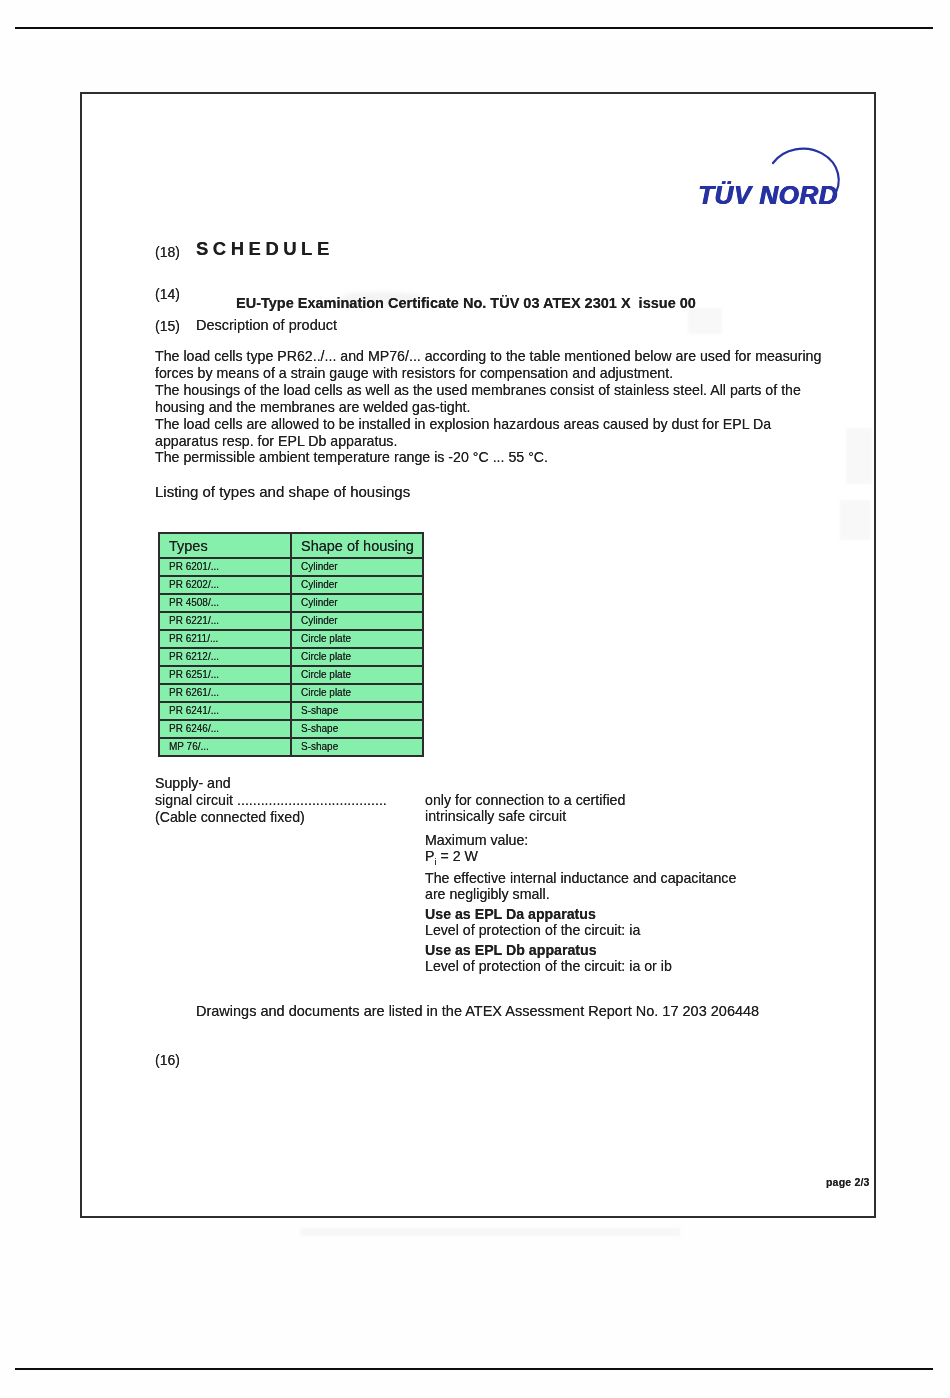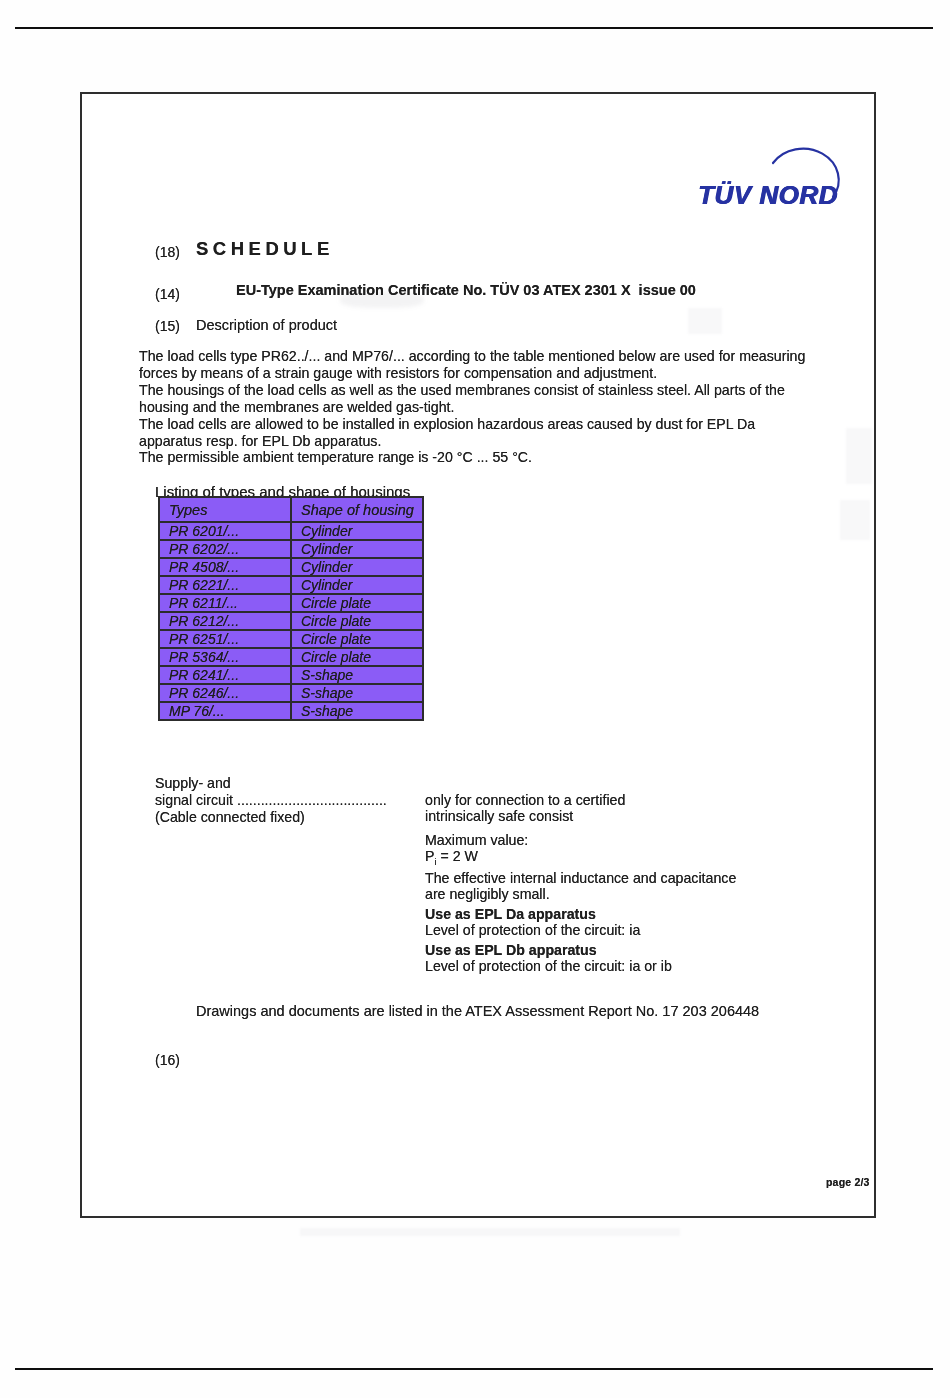--- a/index.html
+++ b/index.html
@@ -30,43 +30,42 @@
     transform:scaleX(1.04);transform-origin:left center;
     text-shadow:0.6px 0 0 #2632a2, -0.3px 0 0 #2632a2;
     white-space:nowrap;
   }
 
   .sec-num{position:absolute;left:155px;font-size:14px;}
   .sec-title{position:absolute;left:196px;white-space:pre;}
   .s13-num{top:244px;}
   .s13-title{top:238px;font-size:18.5px;font-weight:bold;letter-spacing:4.5px;}
   .s14-num{top:286px;}
-  .s14-title{top:282px;font-size:14.5px;font-weight:bold;padding-left:40px;}
+  .s14-title{top:295px;font-size:14.5px;font-weight:bold;padding-left:40px;}
   .s15-num{top:318px;}
   .s15-title{top:317px;font-size:14.5px;}
   .s16-num{top:1004px;margin-top:48px;}
   .s16-title{top:1003px;font-size:14.5px;text-align:center;}
 
-  .para{position:absolute;left:139px;top:348px;font-size:14.2px;line-height:16.9px;}
+  .para{position:absolute;left:155px;top:348px;font-size:14.2px;line-height:16.9px;}
   .para-line{white-space:nowrap;}
 
   .table-caption{position:absolute;left:155px;top:483px;font-size:15px;}
 
   table.housing{
-    position:absolute;left:158px;top:496px;
+    position:absolute;left:158px;top:532px;
     border-collapse:collapse;border:2px solid #2c2c2c;
-    background:#8b5cf6;
-    font-style:italic;
+    background:#86efac;
   }
   table.housing th,table.housing td{
     border:2px solid #2c2c2c;
     width:132px;max-width:132px;box-sizing:border-box;
     text-align:left;font-weight:normal;
     padding:1px 2px 1px 9px;
-    font-size:14px;line-height:14px;
+    font-size:10px;line-height:14px;
     text-shadow:0 0 0.5px rgba(25,25,25,0.8);
     white-space:nowrap;
   }
   table.housing th{height:25px;font-size:14.5px;vertical-align:middle;}
   table.housing td{height:13.5px;}
 
   .supply-left{position:absolute;left:155px;top:775px;font-size:14.2px;line-height:17px;}
   .supply-right{position:absolute;left:425px;top:792px;font-size:14.2px;line-height:16px;}
   .sr-line{white-space:pre;}
   .sr-line.gap8{margin-top:8px;}
@@ -153,21 +152,21 @@
         </tr>
         <tr>
           <td>PR 6212/...</td>
           <td>Circle plate</td>
         </tr>
         <tr>
           <td>PR 6251/...</td>
           <td>Circle plate</td>
         </tr>
         <tr>
-          <td>PR 5364/...</td>
+          <td>PR 6261/...</td>
           <td>Circle plate</td>
         </tr>
         <tr>
           <td>PR 6241/...</td>
           <td>S-shape</td>
         </tr>
         <tr>
           <td>PR 6246/...</td>
           <td>S-shape</td>
         </tr>
@@ -178,21 +177,21 @@
       </tbody>
   </table>
 
   <div class="supply-left txt">
       <div style="white-space: nowrap;">Supply- and</div>
       <div style="white-space: nowrap;">signal circuit ......................................</div>
       <div style="white-space: nowrap;">(Cable connected fixed)</div>
     </div>
   <div class="supply-right">
     <div class="sr-line txt">only for connection to a certified</div>
-    <div class="sr-line txt">intrinsically safe consist</div>
+    <div class="sr-line txt">intrinsically safe circuit</div>
     <div class="sr-line gap8 txt">Maximum value:</div>
     <div class="sr-line txt"><span>P</span><sub>i</sub><span> = 2 W</span></div>
     <div class="sr-line txt">The effective internal inductance and capacitance</div>
     <div class="sr-line txt">are negligibly small.</div>
     <div class="sr-line gap4 bold txt">Use as EPL Da apparatus</div>
     <div class="sr-line txt">Level of protection of the circuit: ia</div>
     <div class="sr-line gap4 bold txt">Use as EPL Db apparatus</div>
     <div class="sr-line txt">Level of protection of the circuit: ia or ib</div>
   </div>
 

